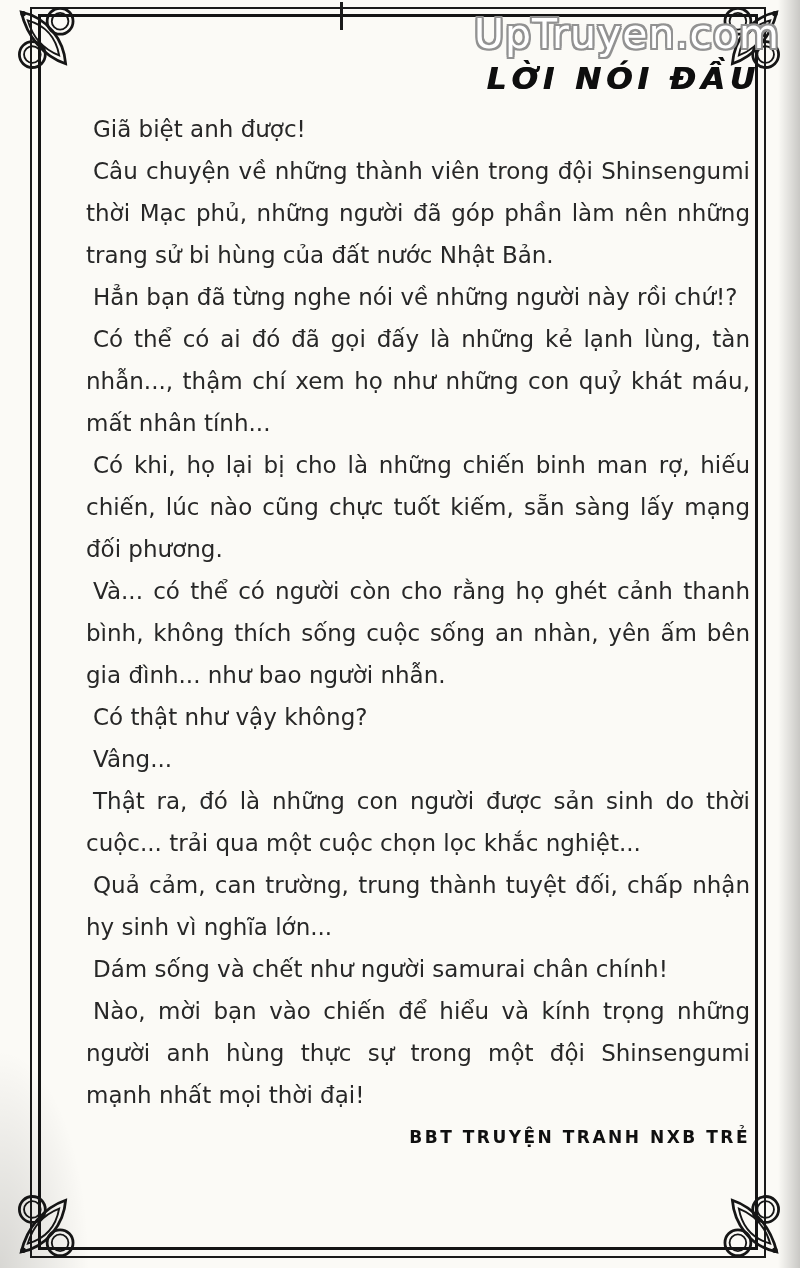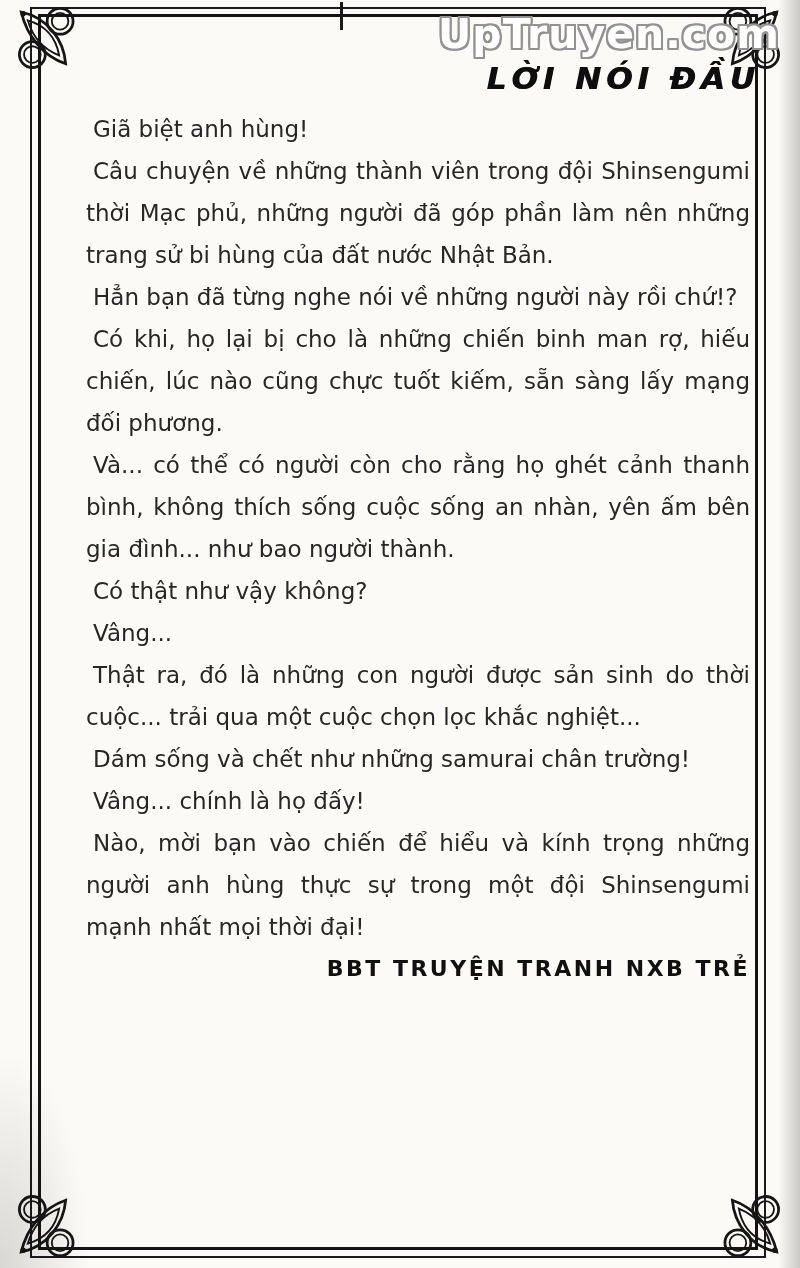--- a/index.html
+++ b/index.html
@@ -44,21 +44,21 @@
   .corner { position:absolute; width:74px; height:94px; }
   .corner svg { width:100%; height:100%; display:block; }
   .corner.tl { left:12px; top:2px; }
   .corner.tr { right:14px; top:2px; transform:scaleX(-1); }
   .corner.bl { left:12px; bottom:6px; transform:scaleY(-1); }
   .corner.br { right:14px; bottom:6px; transform:scale(-1,-1); }
 
   
   .watermark {
     position:absolute; right:20px; top:10px;
-    font-size:41px; font-weight:bold; letter-spacing:1px;
+    font-size:41px; font-weight:normal; letter-spacing:1px;
     color:#ffffff;
     text-shadow:
       -2px -2px 0 #929292, 2px -2px 0 #929292,
       -2px  2px 0 #929292, 2px  2px 0 #929292,
       -2px  0   0 #929292, 2px  0   0 #929292,
        0   -2px 0 #929292, 0    2px 0 #929292;
     white-space:nowrap;
     z-index:5;
   }
 
@@ -76,21 +76,21 @@
     position:absolute; left:86px; right:50px; top:108px;
     font-size:23px; line-height:42px;
     color:#272727;
     text-align:justify;
   }
   .foreword p { margin:0; text-indent:7px; }
 
   .footer-credit {
     margin-top:16px;
     text-align:right;
-    font-size:22px; font-weight:bold; letter-spacing:2.5px;
+    font-size:17px; font-weight:bold; letter-spacing:2.5px;
     color:#101010;
     text-indent:0;
   }
 </style>
 </head>
 <body>
 
 <svg width="0" height="0" style="position:absolute" aria-hidden="true">
   <defs>
     <symbol id="corner-knot" viewBox="0 0 80 100">
@@ -130,30 +130,31 @@
       <svg>
         <use href="#corner-knot"></use>
       </svg>
     </div>
 
   <div class="watermark">UpTruyen.com</div>
 
   <div class="title">LỜI NÓI ĐẦU</div>
 
   <div class="foreword">
-    <p>Giã biệt anh hùng!</p>
+    <p>Giã biệt anh được!</p>
     <p>Câu chuyện về những thành viên trong đội Shinsengumi thời Mạc phủ, những người đã góp phần làm nên những trang sử bi hùng của đất nước Nhật Bản.</p>
     <p>Hẳn bạn đã từng nghe nói về những người này rồi chứ!?</p>
+    <p>Có thể có ai đó đã gọi đấy là những kẻ lạnh lùng, tàn nhẫn..., thậm chí xem họ như những con quỷ khát máu, mất nhân tính...</p>
     <p>Có khi, họ lại bị cho là những chiến binh man rợ, hiếu chiến, lúc nào cũng chực tuốt kiếm, sẵn sàng lấy mạng đối phương.</p>
-    <p>Và... có thể có người còn cho rằng họ ghét cảnh thanh bình, không thích sống cuộc sống an nhàn, yên ấm bên gia đình... như bao người thành.</p>
+    <p>Và... có thể có người còn cho rằng họ ghét cảnh thanh bình, không thích sống cuộc sống an nhàn, yên ấm bên gia đình... như bao người nhẫn.</p>
     <p>Có thật như vậy không?</p>
     <p>Vâng...</p>
     <p>Thật ra, đó là những con người được sản sinh do thời cuộc... trải qua một cuộc chọn lọc khắc nghiệt...</p>
-    <p>Dám sống và chết như những samurai chân trường!</p>
-    <p>Vâng... chính là họ đấy!</p>
+    <p>Quả cảm, can trường, trung thành tuyệt đối, chấp nhận hy sinh vì nghĩa lớn...</p>
+    <p>Dám sống và chết như người samurai chân chính!</p>
     <p>Nào, mời bạn vào chiến để hiểu và kính trọng những người anh hùng thực sự trong một đội Shinsengumi mạnh nhất mọi thời đại!</p>
     <p class="footer-credit">BBT TRUYỆN TRANH NXB TRẺ</p>
   </div>
 
   <div class="scan-shadow-right"></div>
   <div class="scan-smudge-bl"></div>
 
 </div>
 
 </body></html>

